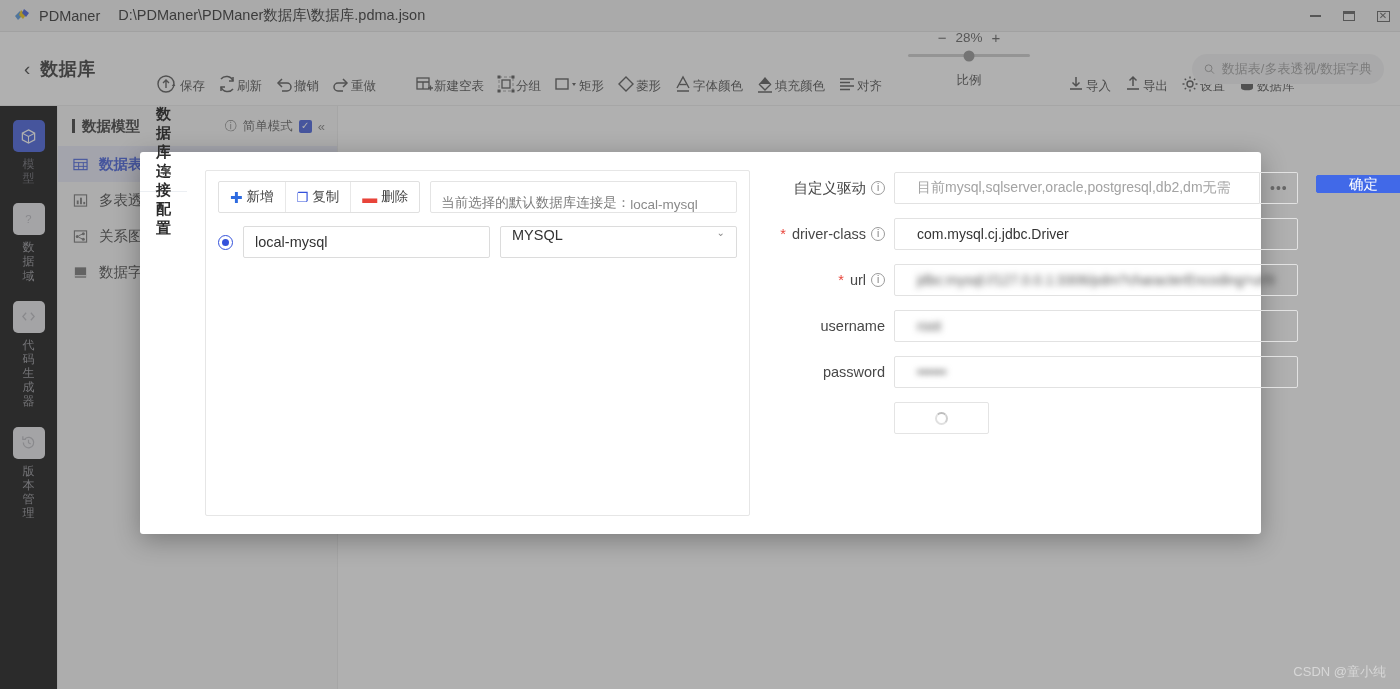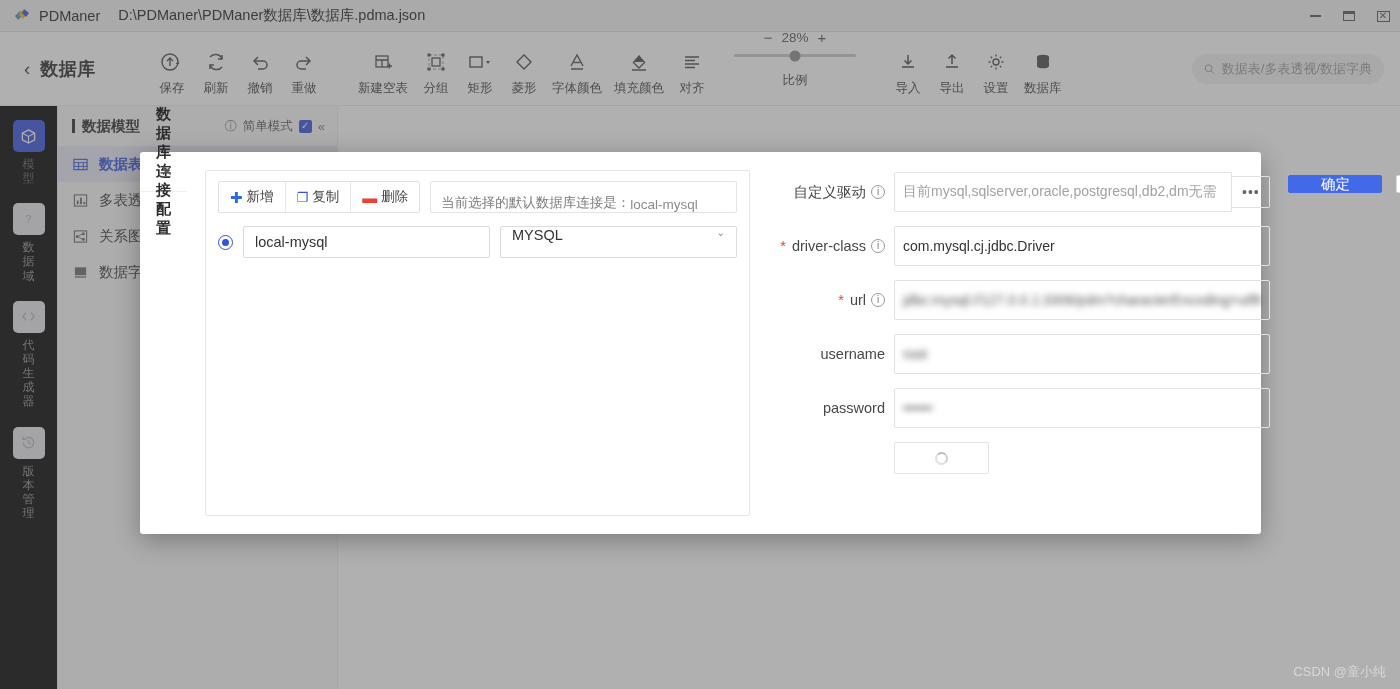--- a/index.html
+++ b/index.html
@@ -32,21 +32,21 @@
   .header {
     height:74px; background:#ffffff; display:flex; align-items:center;
     border-bottom:1px solid #ebebeb; position:relative;
   }
   .back-area { width:150px; display:flex; align-items:center; padding-left:24px; flex:none; }
   .back-chev { font-size:19px; color:#333; margin-right:10px; line-height:1; }
   .back-label { font-size:18px; color:#2b2b2b; font-weight:600; letter-spacing:.5px; }
 
   .tool-group { display:flex; align-items:flex-end; height:100%; padding-bottom:8px; }
   .tool {
-    width:auto; min-width:44px; padding:0 6px; display:flex; flex-direction:column;
+    width:auto; min-width:44px; padding:0 6px; display:flex; flex-direction:row;
     align-items:center; justify-content:flex-end; cursor:default;
   }
   .tool .ico { height:26px; display:flex; align-items:center; justify-content:center; color:#4a4a4a; }
   .tool .lbl { font-size:12.5px; color:#3f3f3f; margin-top:5px; white-space:nowrap; }
   .tool-sep { width:26px; }
 
   
   .zoom-block { display:flex; flex-direction:column; align-items:center; width:130px; margin-left:16px; padding-bottom:8px; }
   .zoom-row { display:flex; align-items:center; gap:9px; color:#555; font-size:13.5px; height:20px; }
   .zoom-minus, .zoom-plus { font-size:15px; color:#555; line-height:1; }
@@ -121,21 +121,21 @@
   .conn-name { flex:1; height:32px; border:1px solid #dcdcdc; border-radius:2px; padding:0 11px; font-size:14.5px; color:#333; display:flex; align-items:center; }
   .conn-type { width:237px; height:32px; border:1px solid #dcdcdc; border-radius:2px; padding:0 11px; font-size:14.5px; color:#333; display:flex; align-items:flex-start; }
   .conn-type .sel-caret { margin-left:auto; font-size:10px; color:#888; }
 
   
   .form-panel { flex:1; padding-top:2px; }
   .frow { display:flex; align-items:center; margin-bottom:14px; }
   .flabel { width:122px; text-align:right; font-size:14.5px; color:#484848; padding-right:9px; display:flex; justify-content:flex-end; align-items:center; gap:5px; white-space:nowrap; }
   .req { color:#e8443a; margin-right:1px; }
   .info-i { width:14px; height:14px; border-radius:50%; border:1px solid #9a9a9a; color:#7a7a7a; font-size:10px; display:inline-flex; align-items:center; justify-content:center; font-style:normal; line-height:1; flex:none; }
-  .finput { flex:1; height:40px; border:1px solid #e2e2e2; border-radius:2px; display:flex; align-items:center; padding:0 8px; font-size:14px; color:#333; overflow:hidden; white-space:nowrap; }
+  .finput { flex:1; height:32px; border:1px solid #e2e2e2; border-radius:2px; display:flex; align-items:center; padding:0 22px; font-size:14px; color:#333; overflow:hidden; white-space:nowrap; }
   .finput.ph { color:#a3a3a3; }
   .dots-btn { width:38px; height:32px; border:1px solid #e2e2e2; border-left:none; border-radius:0 2px 2px 0; display:flex; align-items:center; justify-content:center; font-size:14px; color:#666; letter-spacing:1px; }
   .blur-val { filter:blur(3.4px); color:#555; font-size:14px; white-space:nowrap; }
   .test-row { display:flex; }
   .test-btn { margin-left:122px; width:95px; height:32px; border:1px solid #e4e4e4; border-radius:2px; display:flex; align-items:center; justify-content:center; }
   .spinner { width:13px; height:13px; border-radius:50%; border:2px solid #e0e0e0; border-top-color:#bdbdbd; border-right-color:#cfcfcf; }
 
   .modal-foot { height:64px; display:flex; align-items:center; justify-content:center; gap:14px; }
   .btn { height:18px; min-width:94px; border-radius:2px; display:flex; align-items:center; justify-content:center; font-size:14.5px; cursor:pointer; }
   .btn-primary { background:#4169e8; color:#fff; border:1px solid #4169e8; }

